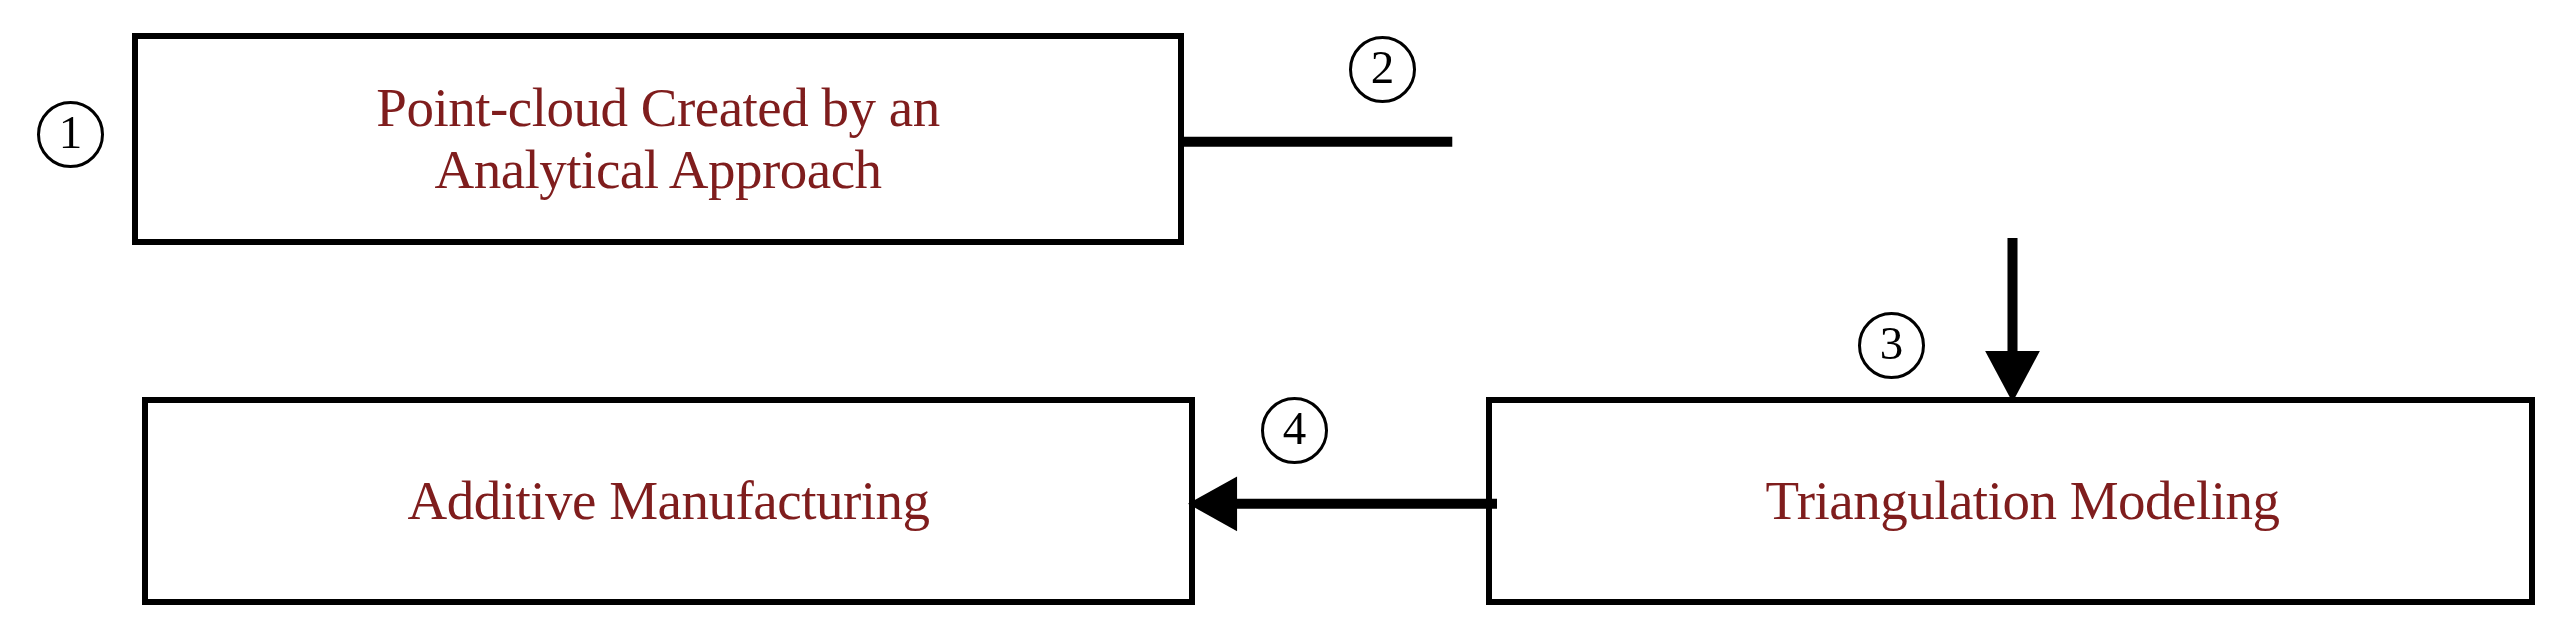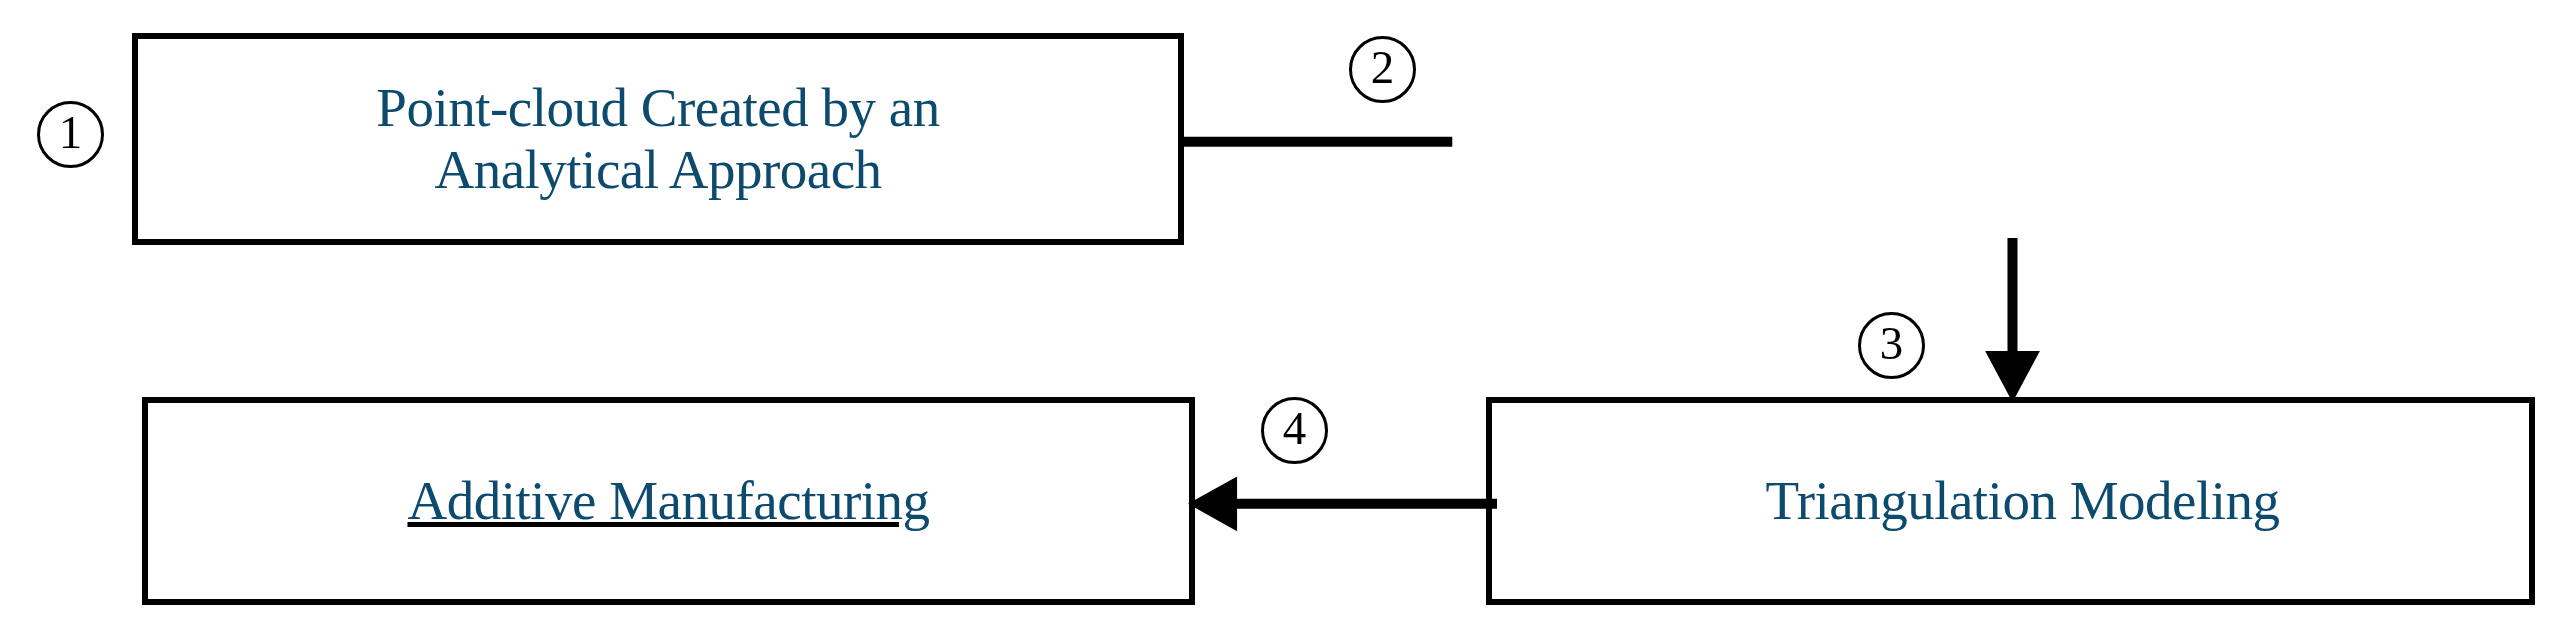--- a/index.html
+++ b/index.html
@@ -23,31 +23,31 @@
     box-sizing: border-box;
     border: 6.4px solid #000000;
     background: #ffffff;
     display: flex;
     align-items: center;
     justify-content: center;
     text-align: center;
   }
   .node-label {
     font-family: "Liberation Serif", "DejaVu Serif", serif;
-    color: #0c4a6e;
+    color: #7f1d1d;
     font-size: 55px;
     line-height: 1.12;
     letter-spacing: -0.5px;
     white-space: pre-line;
     padding: 0 16.4px;
   }
 
   #node-pointcloud { left: 132px;  top: 33px;  width: 1052px; height: 212px; }
   #node-cad        { left: 1486px; top: 28px;  width: 1049px; height: 215px; }
-  #node-additive   { left: 142px;  top: 397px; width: 1053px; height: 208px; text-decoration: underline; }
+  #node-additive   { left: 142px;  top: 397px; width: 1053px; height: 208px; }
   #node-triangulation { left: 1486px; top: 397px; width: 1049px; height: 208px; padding-left: 24px; }
 
   
   .connector {
     position: absolute;
   }
   .connector svg { display: block; }
 
   #arrow-pointcloud-to-cad     { left: 1179px; top: 107px; }
   #arrow-cad-to-triangulation  { left: 1976px; top: 238px; }

